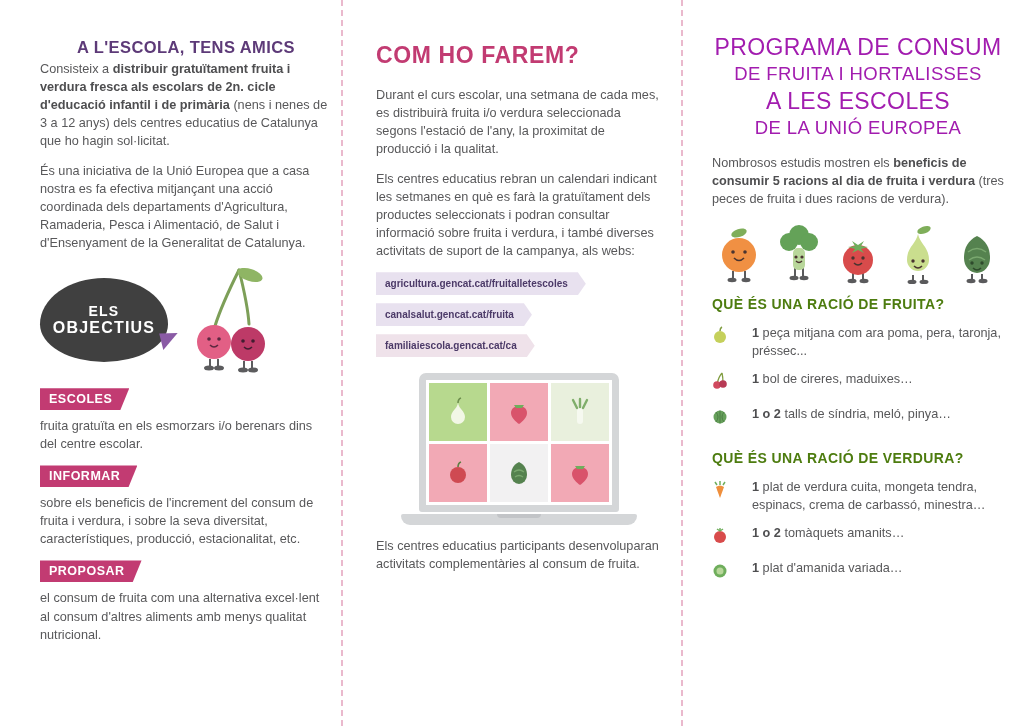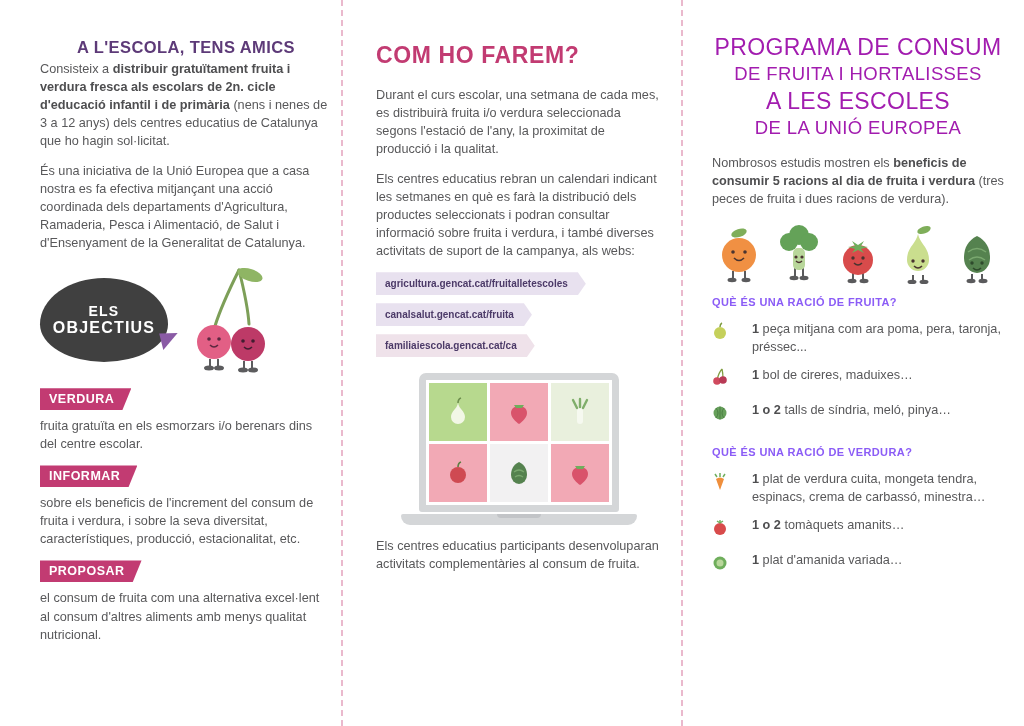--- a/index.html
+++ b/index.html
@@ -29,21 +29,21 @@
   .cherries{margin-left:16px}
   .linkbar{display:block;width:fit-content;background:#e8e1ef;color:#4c3a68;font-weight:bold;font-size:10px;padding:6px 18px 6px 9px;margin-bottom:8px;clip-path:polygon(0 0,calc(100% - 8px) 0,100% 50%,calc(100% - 8px) 100%,0 100%);cursor:pointer}
   .linkbar.alt{background:#efe2ea}
   .laptop{margin:16px auto 12px;width:236px}
   .screen{width:200px;margin:0 auto;background:#fff;border:7px solid #d4d6d8;border-radius:7px 7px 3px 3px;padding:3px;display:grid;grid-template-columns:repeat(3,1fr);grid-auto-rows:58px;gap:3px}
   .tile{display:flex;align-items:center;justify-content:center}
   .t-green{background:#b7d98e}.t-pink{background:#f2a9b5}.t-pale{background:#e9f0dd}.t-white{background:#f2f1f2}
   .base{width:236px;height:11px;background:#d4d6d8;border-radius:2px 2px 9px 9px;margin-top:2px;position:relative}
   .base:after{content:"";position:absolute;left:50%;top:0;transform:translateX(-50%);width:44px;height:4px;background:#c2c4c7;border-radius:0 0 4px 4px}
   .fruit-row{display:flex;justify-content:space-between;align-items:flex-end;padding:0 4px;margin:6px 0 10px}
-  .section-head{font-size:11px;font-weight:bold;color:#8b5cf6;letter-spacing:.4px;margin:12px 0 12px}
+  .section-head{font-size:14px;font-weight:bold;color:#4d7c0f;letter-spacing:.4px;margin:12px 0 12px}
   .section-head.second{margin-top:20px}
   .ration{list-style:none}
   .ration li{display:flex;gap:24px;margin-bottom:10px}
   .ric{flex:0 0 16px;padding-top:1px}
   .ration p{font-size:12.7px;line-height:1.42;color:#58585a;margin:0}
   .ration strong{color:#4e4e50}
 </style>
 </head>
 <body>
 
@@ -78,37 +78,37 @@
         <circle cx="25" cy="75" r="1.8" fill="#5c2840"></circle>
           <circle cx="35" cy="75" r="1.8" fill="#5c2840"></circle>
         <path d="M26 81 q4 4 8 0" stroke="#5c2840" stroke-width="1.5" fill="none"></path>
         <circle cx="59" cy="77" r="1.8" fill="#421c30"></circle>
           <circle cx="69" cy="77" r="1.8" fill="#421c30"></circle>
         <path d="M60 83 q4 4 8 0" stroke="#421c30" stroke-width="1.5" fill="none"></path>
       </svg>
     </div>
 
     <div class="obj">
-      <div class="tag">VERDURA</div>
+      <div class="tag">ESCOLES</div>
       <p class="body">fruita gratuïta en els esmorzars i/o berenars dins del centre escolar.</p>
     </div>
     <div class="obj">
       <div class="tag">INFORMAR</div>
       <p class="body">sobre els beneficis de l'increment del consum de fruita i verdura, i sobre la seva diversitat, característiques, producció, estacionalitat, etc.</p>
     </div>
     <div class="obj">
       <div class="tag">PROPOSAR</div>
       <p class="body">el consum de fruita com una alternativa excel·lent al consum d'altres aliments amb menys qualitat nutricional.</p>
     </div>
   </section>
 
   <section class="col col-mid">
     <h2 class="mid-title">COM HO FAREM?</h2>
     <p class="body">Durant el curs escolar, una setmana de cada mes, es distribuirà fruita i/o verdura seleccionada segons l'estació de l'any, la proximitat de producció i la qualitat.</p>
-    <p class="body">Els centres educatius rebran un calendari indicant les setmanes en què es farà la distribució dels productes seleccionats i podran consultar informació sobre fruita i verdura, i també diverses activitats de suport de la campanya, als webs:</p>
+    <p class="body">Els centres educatius rebran un calendari indicant les setmanes en què es farà la gratuïtament dels productes seleccionats i podran consultar informació sobre fruita i verdura, i també diverses activitats de suport de la campanya, als webs:</p>
 
     <div class="linkbar">agricultura.gencat.cat/fruitalletescoles</div>
     <div class="linkbar">canalsalut.gencat.cat/fruita</div>
     <div class="linkbar alt">familiaiescola.gencat.cat/ca</div>
 
     <div class="laptop">
       <div class="screen">
         <div class="tile t-green">
           <svg width="26" height="30" viewBox="0 0 26 30">
             <path d="M13 6 c-1 6 -7 8 -7 14 a7 7 0 0 0 14 0 c0 -6 -6 -8 -7 -14z" fill="#f2f7e6"></path>

